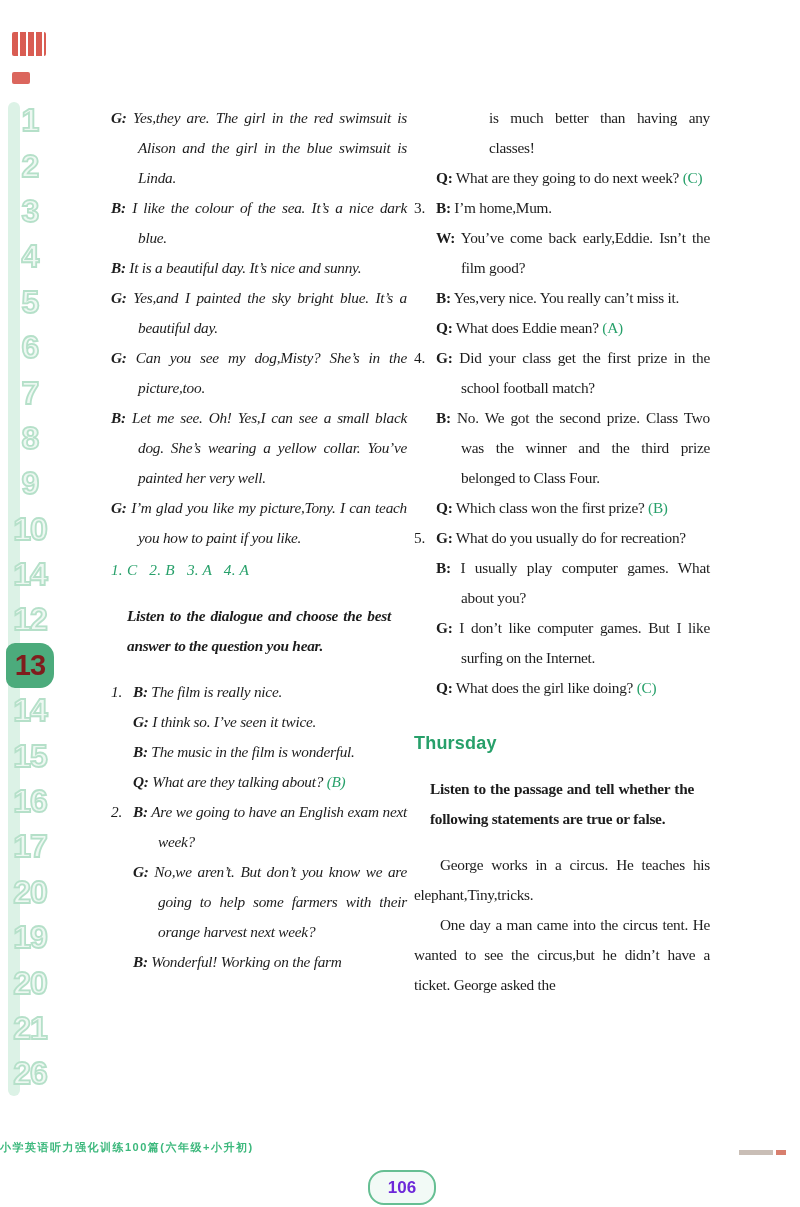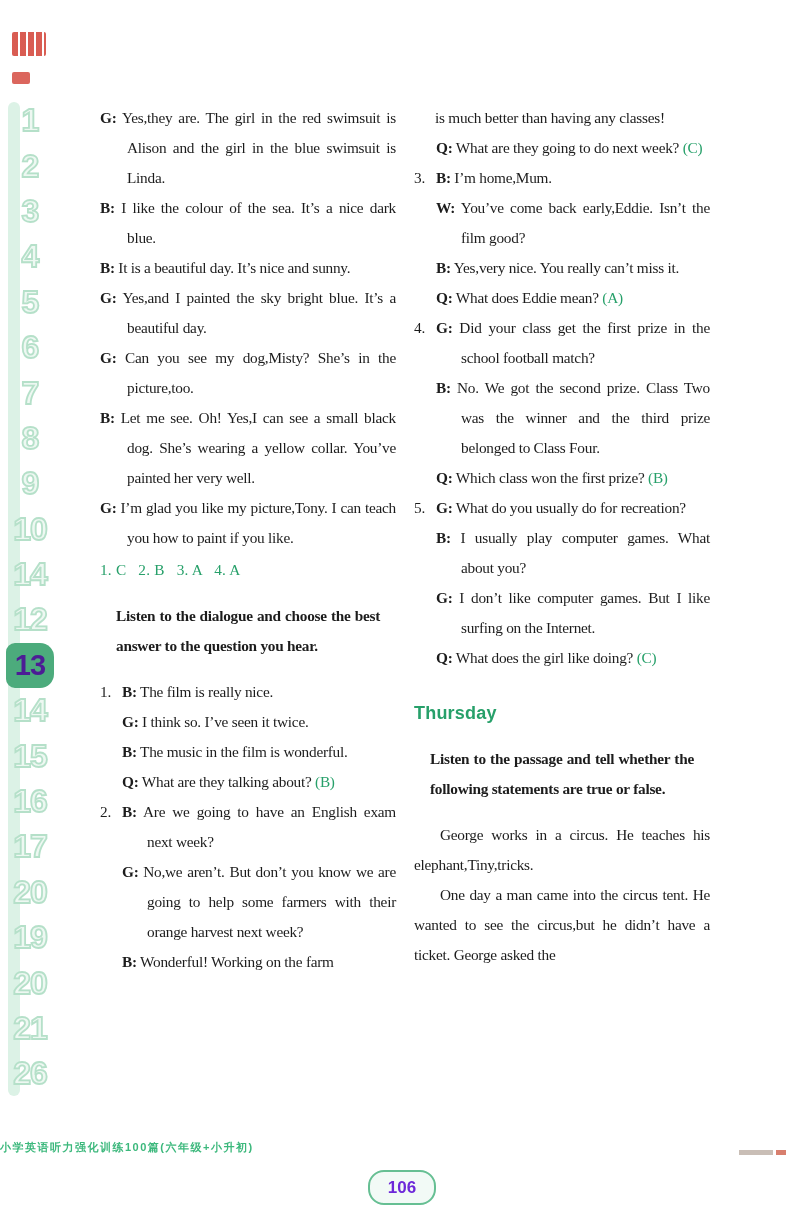--- a/index.html
+++ b/index.html
@@ -20,45 +20,45 @@
   .sidebar { position:absolute; left:6px; top:98px; width:48px; height:1004px; }
   .strip { position:absolute; left:2px; top:4px; width:12px; height:994px; background:#dcf2e6; border-radius:7px; }
   .tabs { position:absolute; left:0; top:0; width:48px; }
   .tab {
     height:45.4px; display:flex; align-items:center; justify-content:center;
     font-family:"Liberation Sans", sans-serif; font-weight:bold; font-size:32px;
     color:#eef8f2; -webkit-text-stroke:1.8px #b5e0c9; letter-spacing:-1px;
   }
   .tab.active {
     background:#4cab7c; border-radius:9px 14px 14px 9px;
-    color:#4c1d95; -webkit-text-stroke:0; font-size:29px;
+    color:#7f1d1d; -webkit-text-stroke:0; font-size:29px;
   }
 
   
   .col { position:absolute; top:103px; width:296px; font-size:15.3px; line-height:30px; letter-spacing:-0.25px; }
-  .col-left  { left:100px; }
+  .col-left  { left:111px;font-style:italic; }
   .col-right { left:414px; }
 
   .dline { margin:0; text-align:justify; }
   .dline.plain    { padding-left:27px; text-indent:-27px; }
   .dline.numbered { padding-left:47px; text-indent:-47px; }
   .dline.sub      { padding-left:47px; text-indent:-25px; }
   .speaker { font-weight:bold; }
   .num { display:inline-block; width:22px; text-indent:0; }
   .answer { color:#27a06a; }
 
   .answers { color:#27a06a; white-space:pre-wrap; margin-top:2px; letter-spacing:0.2px; }
 
   .day {
     margin:25px 0 8px 0; font-family:"Liberation Sans", sans-serif;
     font-size:18px; font-weight:bold; color:#27a06a; letter-spacing:0.2px;
   }
   .instr { margin:16px; font-weight:bold; text-align:justify; }
 
-  .cont { margin-left:21px; text-align:justify; }
+  .cont { margin-left:75px; text-align:justify; }
 
   .passage p { margin:0; text-indent:26px; text-align:justify; }
 
   
   .footer {
     position:absolute; left:0; right:0; top:1140px; text-align:left;
     font-family:"Liberation Sans", sans-serif; font-weight:bold; font-size:11px;
     color:#3cb87c; letter-spacing:1.5px;
   }
   .pageno {

